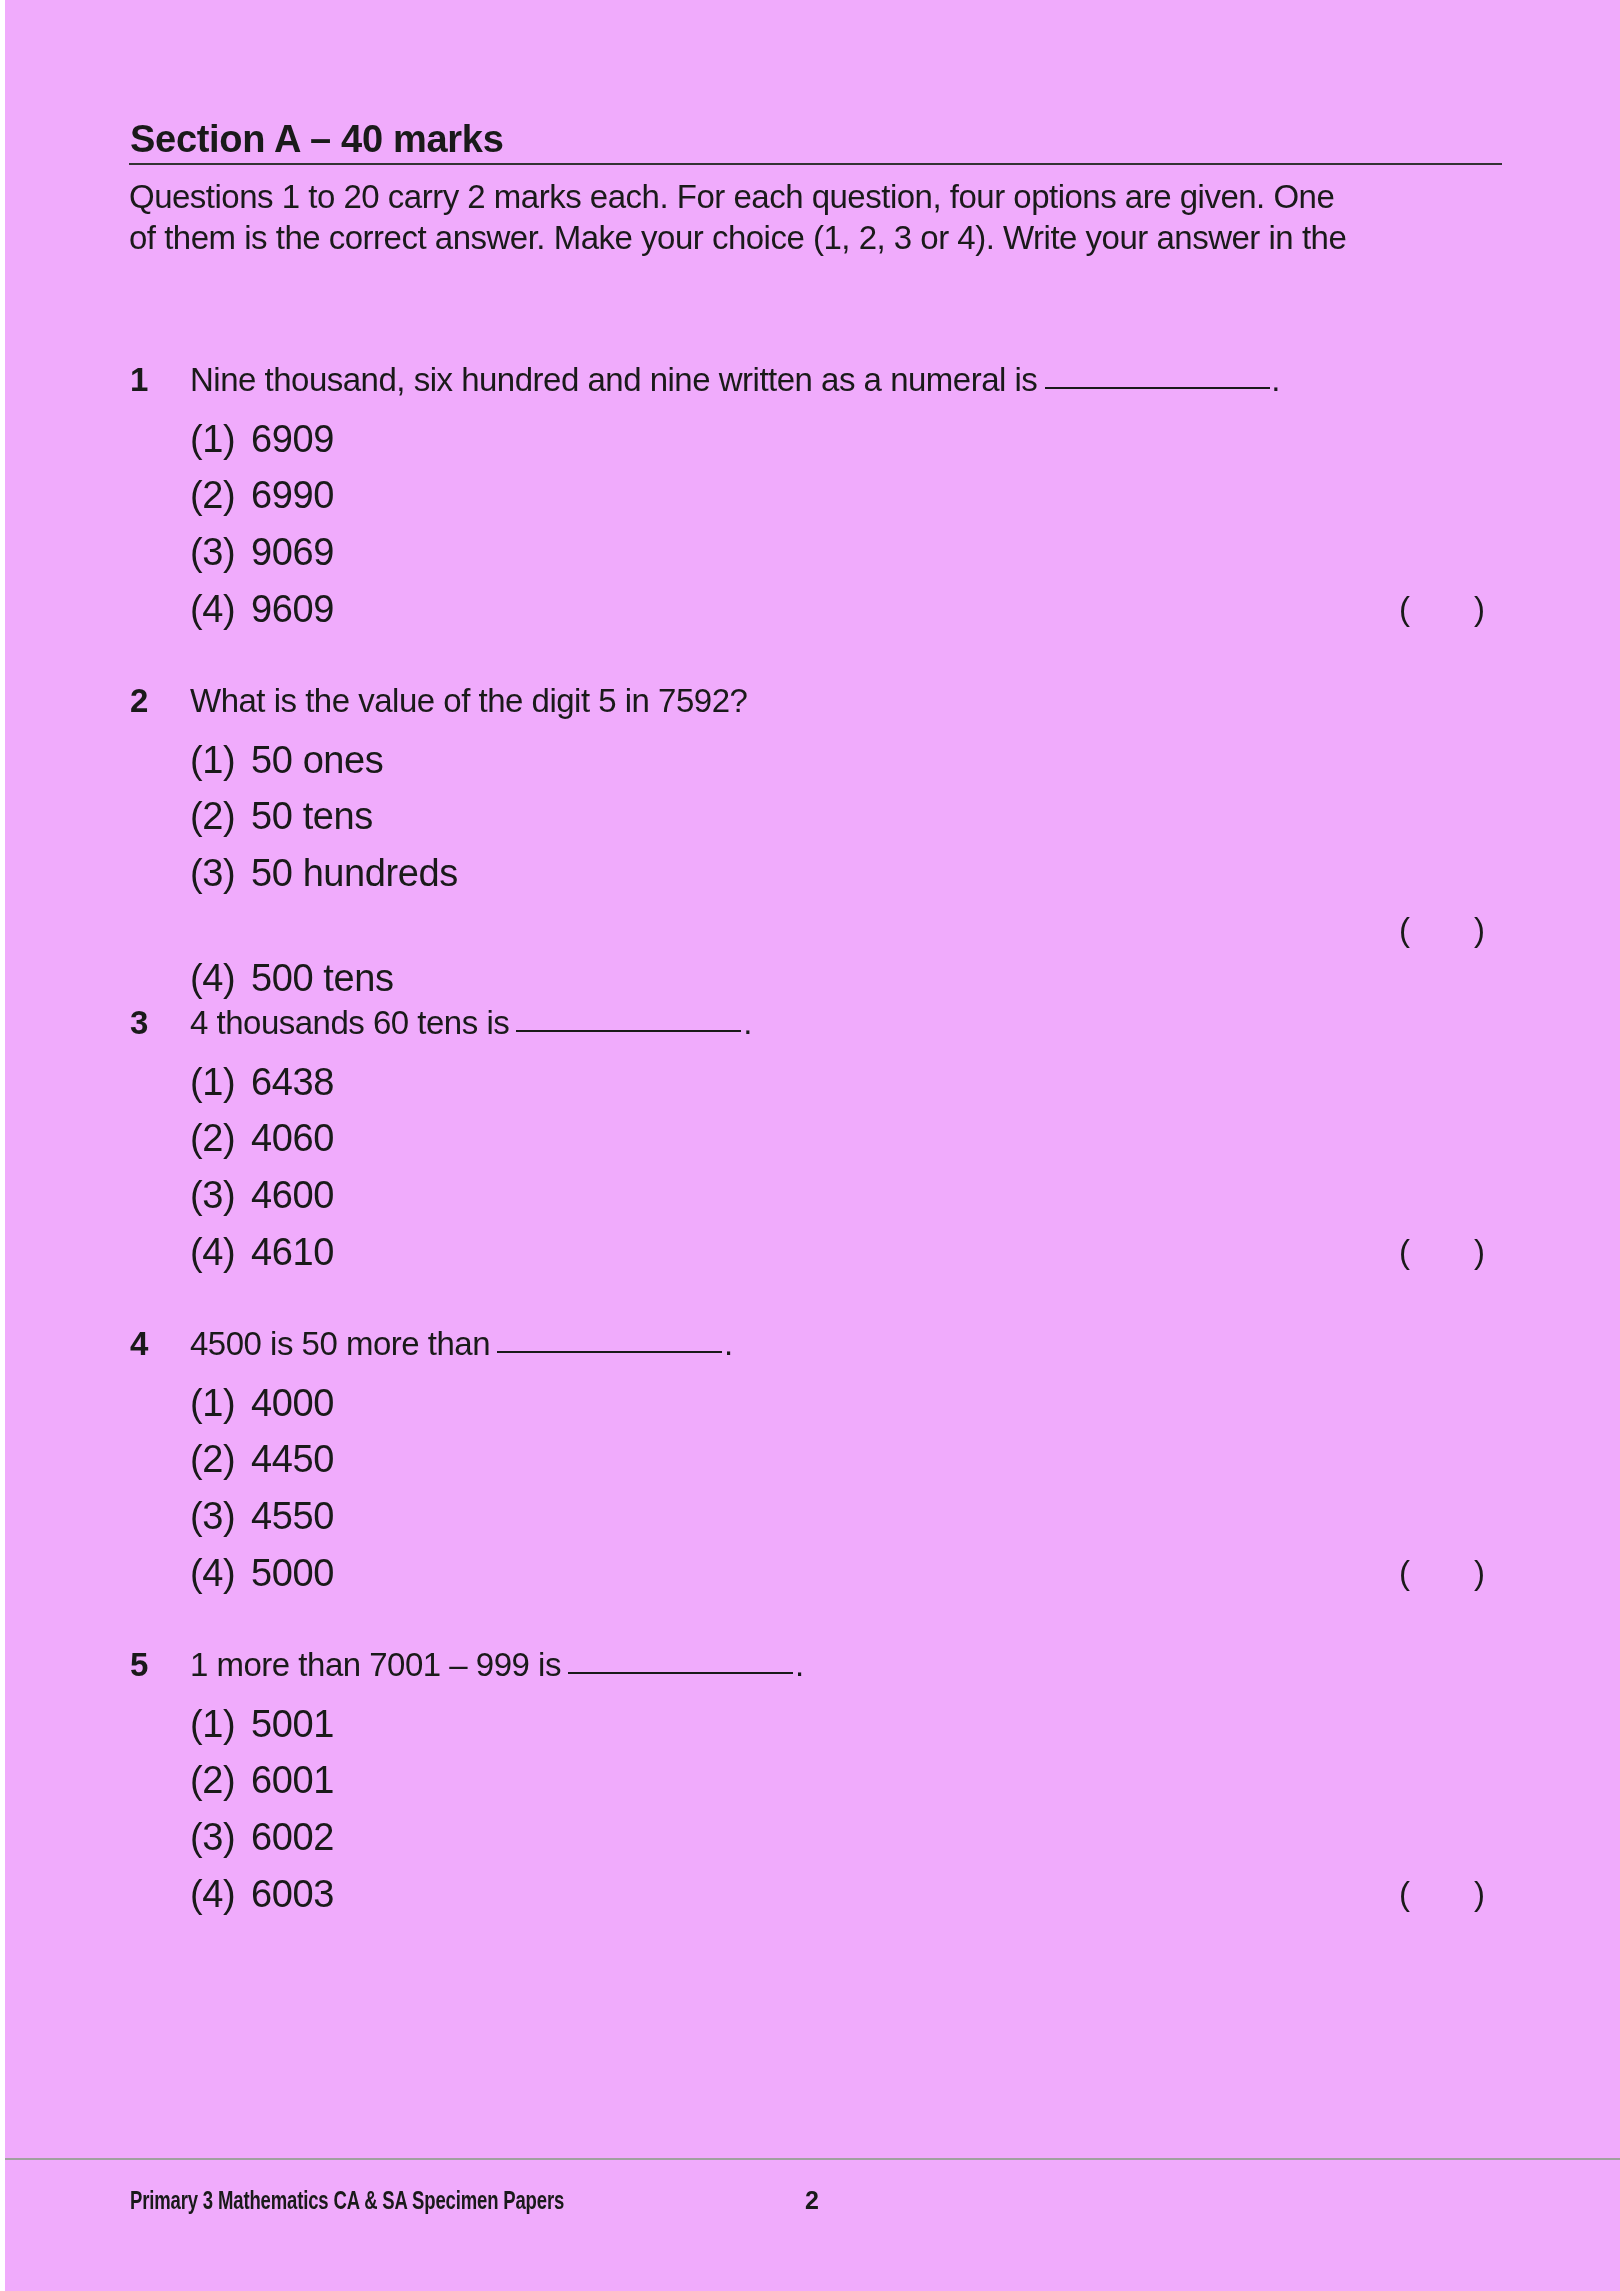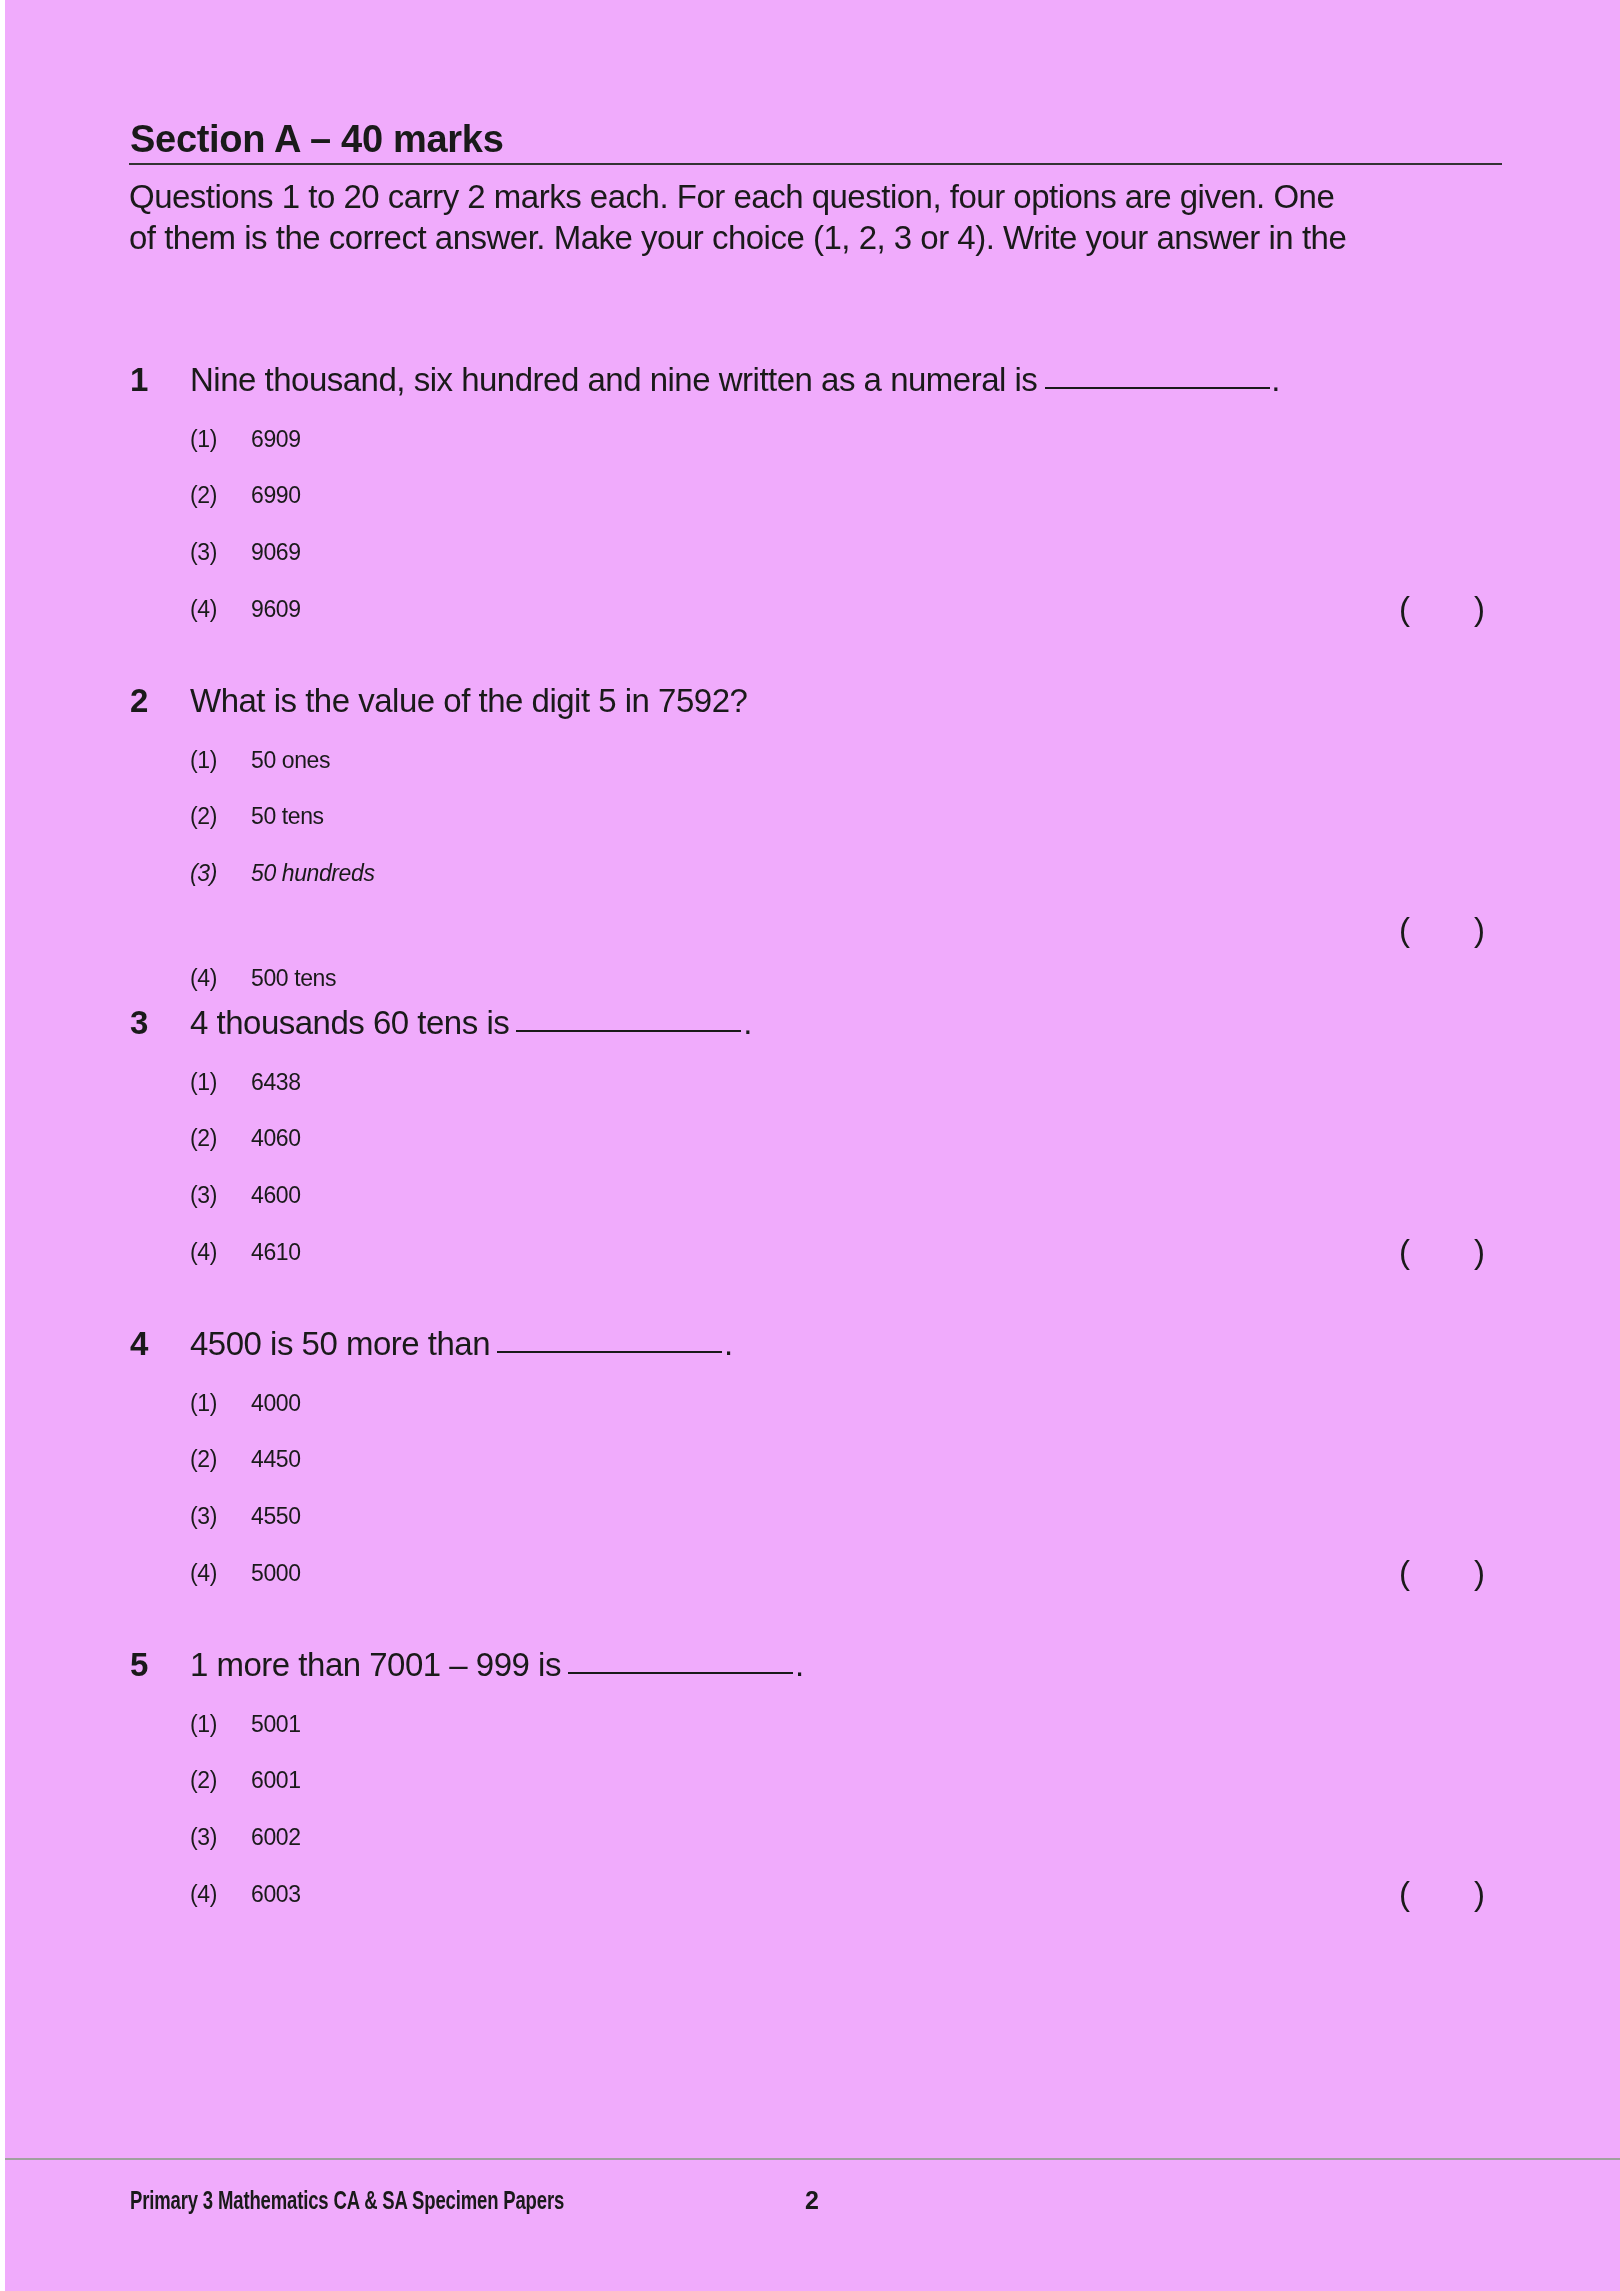--- a/index.html
+++ b/index.html
@@ -15,21 +15,21 @@
                   line-height: 41px; letter-spacing: -0.5px; }
   .instructions span { display: block; white-space: nowrap; }
 
   .question { position: absolute; left: 0; width: 1620px; height: 288px; }
   .q-num { position: absolute; left: 125px; top: 0; font-size: 33px; font-weight: bold; line-height: 40px; }
   .q-text { position: absolute; left: 185px; top: 0; font-size: 33px; line-height: 40px; white-space: nowrap;
             letter-spacing: -0.5px; display: flex; align-items: baseline; }
   .q-blank { display: inline-block; height: 0; border-bottom: 2.7px solid #1a1a1a; margin-left: 7.2px; position: relative; top: -1.8px; }
   .q-dot { display: inline-block; margin-left: 1.8px; }
 
-  .option { position: absolute; left: 185px; font-size: 23px; line-height: 40px; white-space: nowrap; letter-spacing: -0.4px; }
+  .option { position: absolute; left: 185px; font-size: 38px; line-height: 40px; white-space: nowrap; letter-spacing: -0.4px; }
   .option .opt-label { display: inline-block; width: 61px; }
   .option .opt-value { display: inline-block; }
 
   .answer-bracket { position: absolute; top: 0; font-size: 33px; line-height: 40px; }
   .bracket-open { left: 1394px; }
   .bracket-close { left: 1469px; }
 
   .footer-rule { position: absolute; left: 0; top: 2158px; width: 1620px; height: 1.8px; background: #a0a0a0; }
   .footer-title { position: absolute; left: 125px; top: 2185px; font-size: 25px; font-weight: bold; line-height: 31px;
                   white-space: nowrap; transform: scaleX(0.74); transform-origin: left center; letter-spacing: -0.2px; }
@@ -75,21 +75,21 @@
     <div class="q-num">2</div>
     <div class="q-text">
       <span>What is the value of the digit 5 in 7592?</span>
     </div>
     <div class="option" style="top:59px;">
       <span class="opt-label">(1)</span><span class="opt-value">50 ones</span>
     </div>
     <div class="option" style="top:115px;">
       <span class="opt-label">(2)</span><span class="opt-value">50 tens</span>
     </div>
-    <div class="option" style="top:172px;font-style:italic;">
+    <div class="option" style="top:172px;">
       <span class="opt-label">(3)</span><span class="opt-value">50 hundreds</span>
     </div>
     <div class="option" style="top:229px;margin-top:48px;">
       <span class="opt-label">(4)</span><span class="opt-value">500 tens</span>
     </div>
     <div class="answer-bracket bracket-open" style="top:229px;">(</div>
     <div class="answer-bracket bracket-close" style="top:229px;">)</div>
   </div>
 
   <div class="question" style="top:1003px;">

